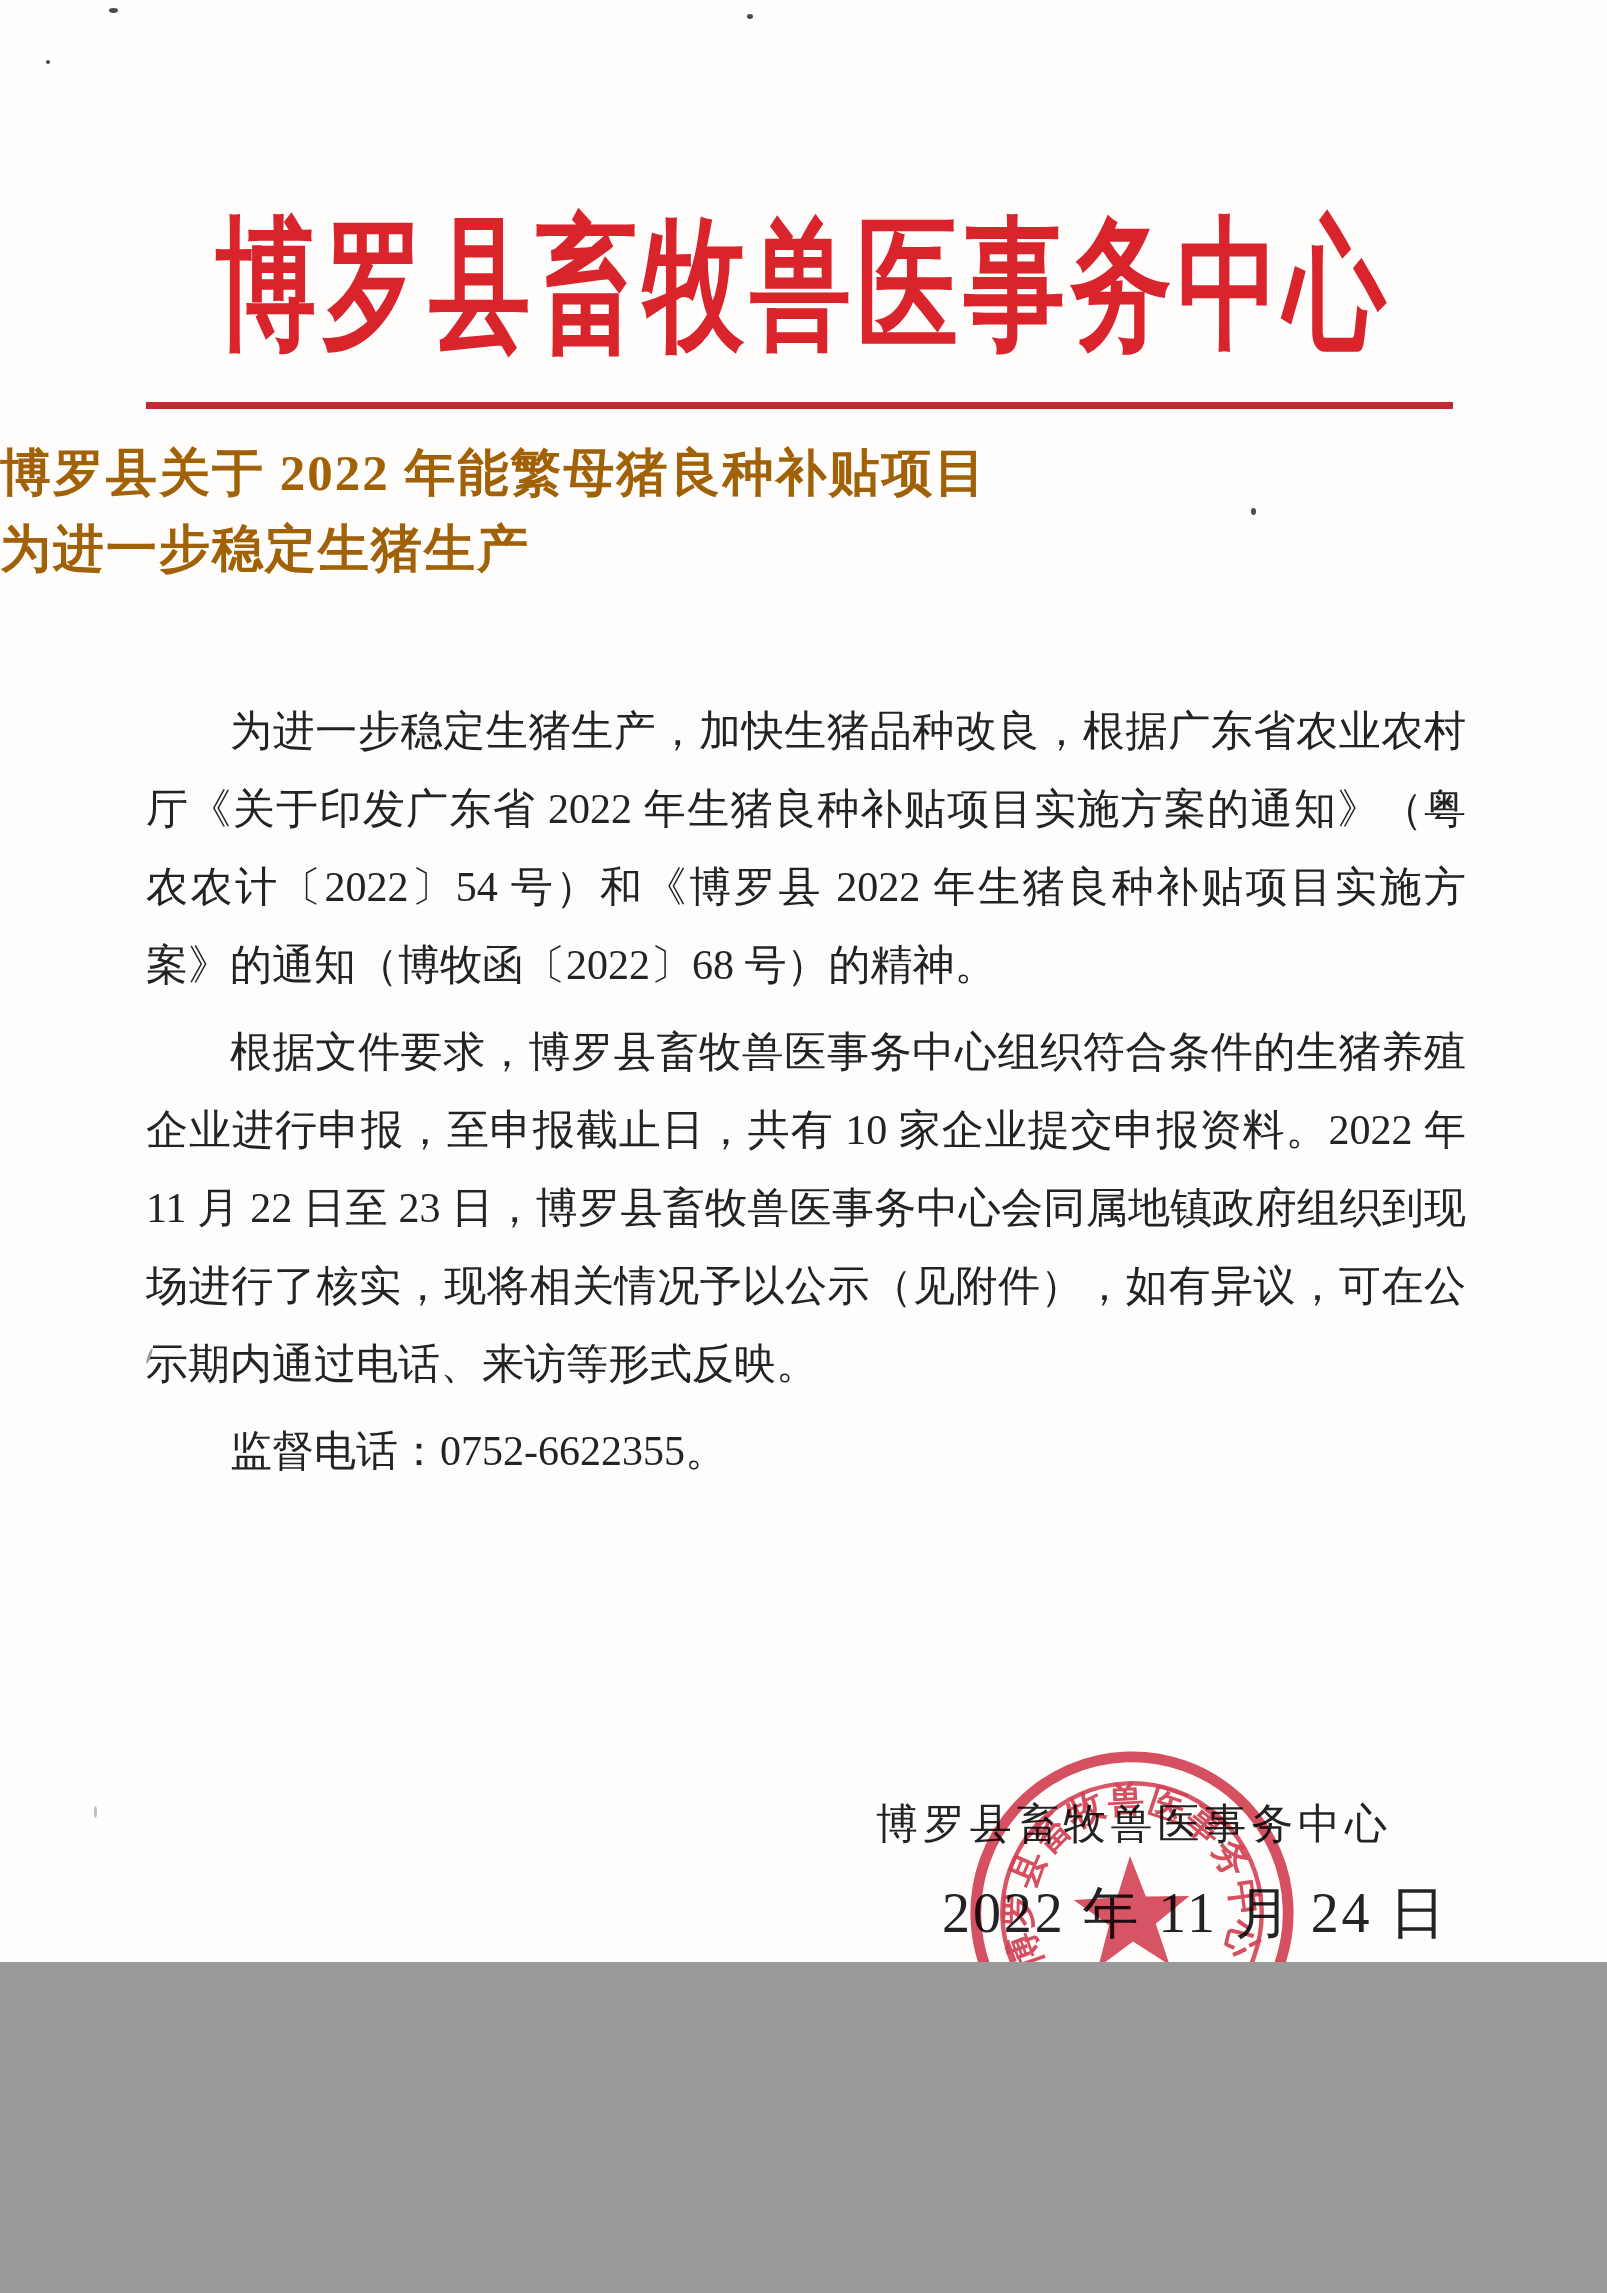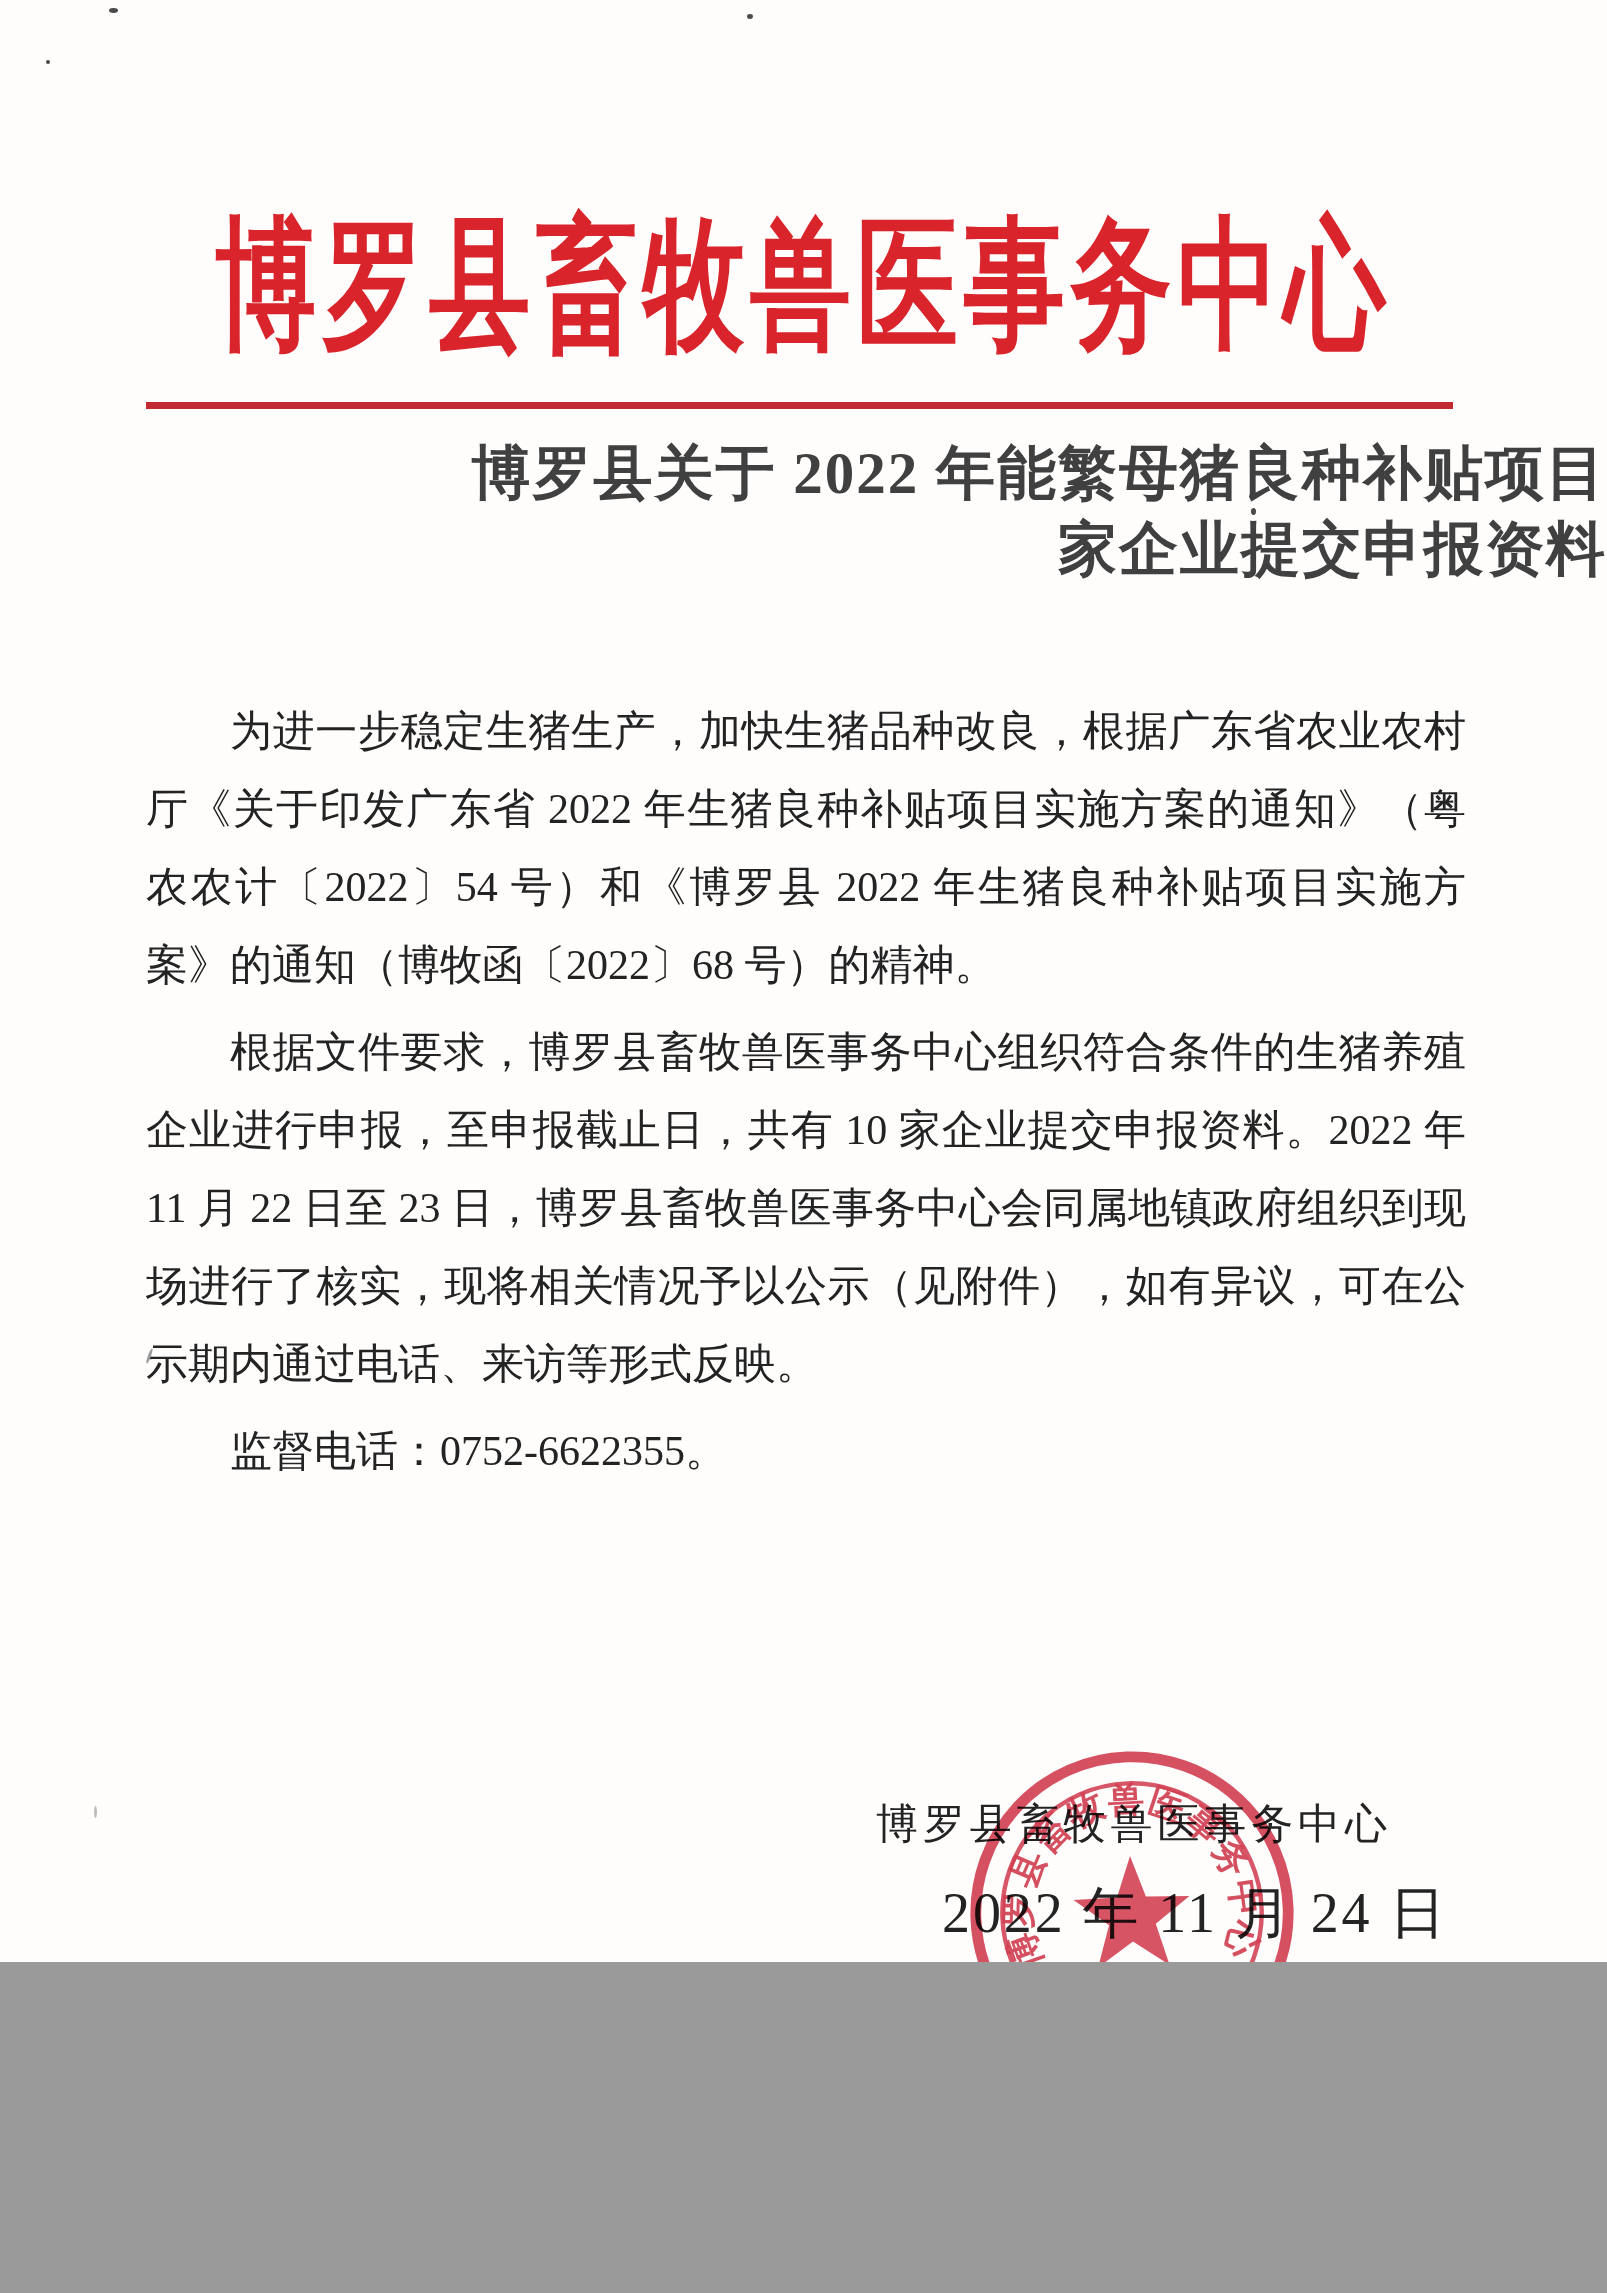--- a/index.html
+++ b/index.html
@@ -27,24 +27,24 @@
     font-family:"Liberation Serif","DejaVu Serif",serif;
   }
   .red-rule{
     position:absolute;top:402px;left:146px;
     width:1307px;height:6.8px;
     background:#c22a31;
   }
   
   .doc-title{
     position:absolute;top:435px;left:0;width:100%;
-    text-align:right;
-    font-size:59px;font-weight:700;
+    text-align:left;
+    font-size:51px;font-weight:700;
     line-height:76px;
-    color:#404040;
+    color:#a16207;
     letter-spacing:2px;
   }
   
   .body-text{
     position:absolute;top:683px;left:137px;width:1338px;
     font-size:42px;line-height:78px;
     color:#232323;
     text-align:justify;
   }
   .body-text p{margin:9px;text-indent:84px;}
@@ -82,21 +82,21 @@
 <div class="page">
 
   <div class="letterhead-wrap">
     <span class="letterhead">博罗县畜牧兽医事务中心</span>
   </div>
 
   <div class="red-rule"></div>
 
   <div class="doc-title">
     <div>博罗县关于 2022 年能繁母猪良种补贴项目</div>
-    <div>家企业提交申报资料</div>
+    <div>为进一步稳定生猪生产</div>
   </div>
 
   <div class="body-text">
     <p>为进一步稳定生猪生产，加快生猪品种改良，根据广东省农业农村厅《关于印发广东省 2022 年生猪良种补贴项目实施方案的通知》（粤农农计〔2022〕54 号）和《博罗县 2022 年生猪良种补贴项目实施方案》的通知（博牧函〔2022〕68 号）的精神。</p>
     <p>根据文件要求，博罗县畜牧兽医事务中心组织符合条件的生猪养殖企业进行申报，至申报截止日，共有 10 家企业提交申报资料。2022 年 11 月 22 日至 23 日，博罗县畜牧兽医事务中心会同属地镇政府组织到现场进行了核实，现将相关情况予以公示（见附件），如有异议，可在公示期内通过电话、来访等形式反映。</p>
     <p>监督电话：0752-6622355。</p>
   </div>
 
   <div class="signature-org">博罗县畜牧兽医事务中心</div>
   <div class="signature-date">2022 年 11 月 24 日</div>

